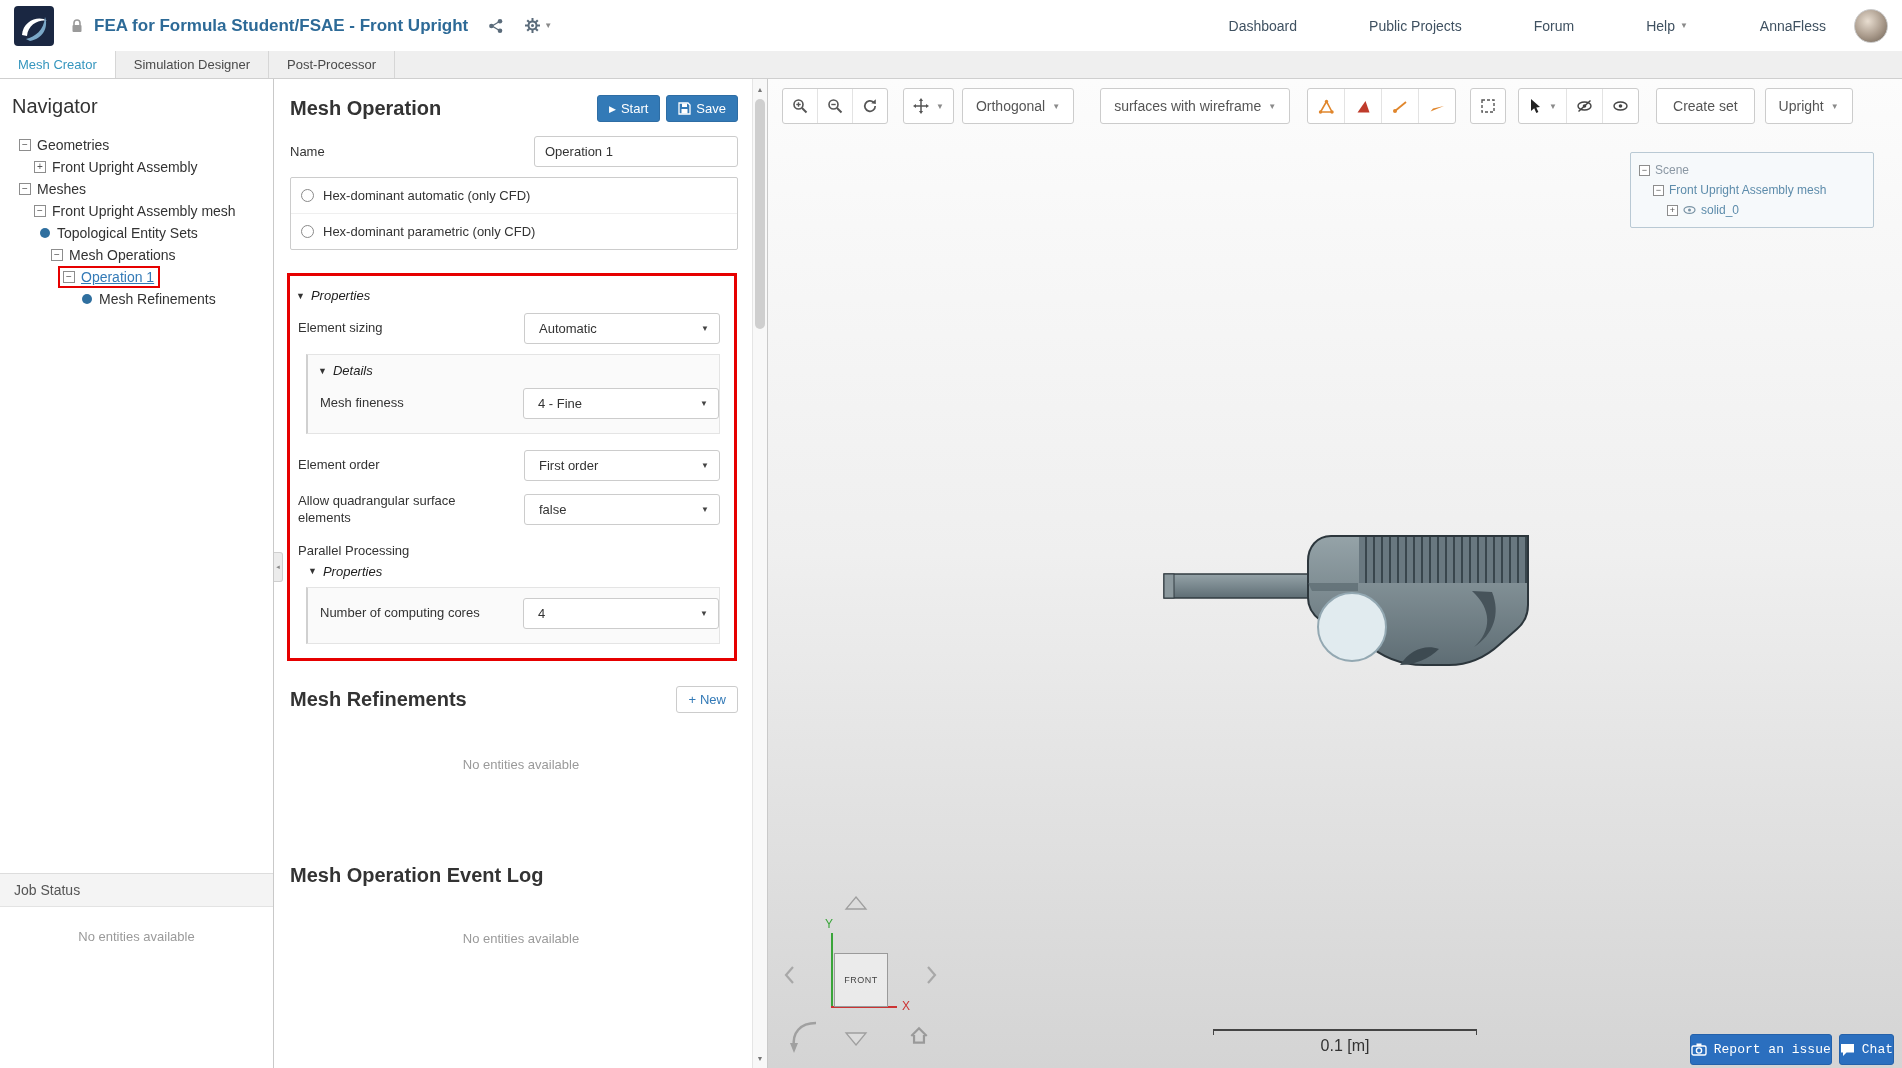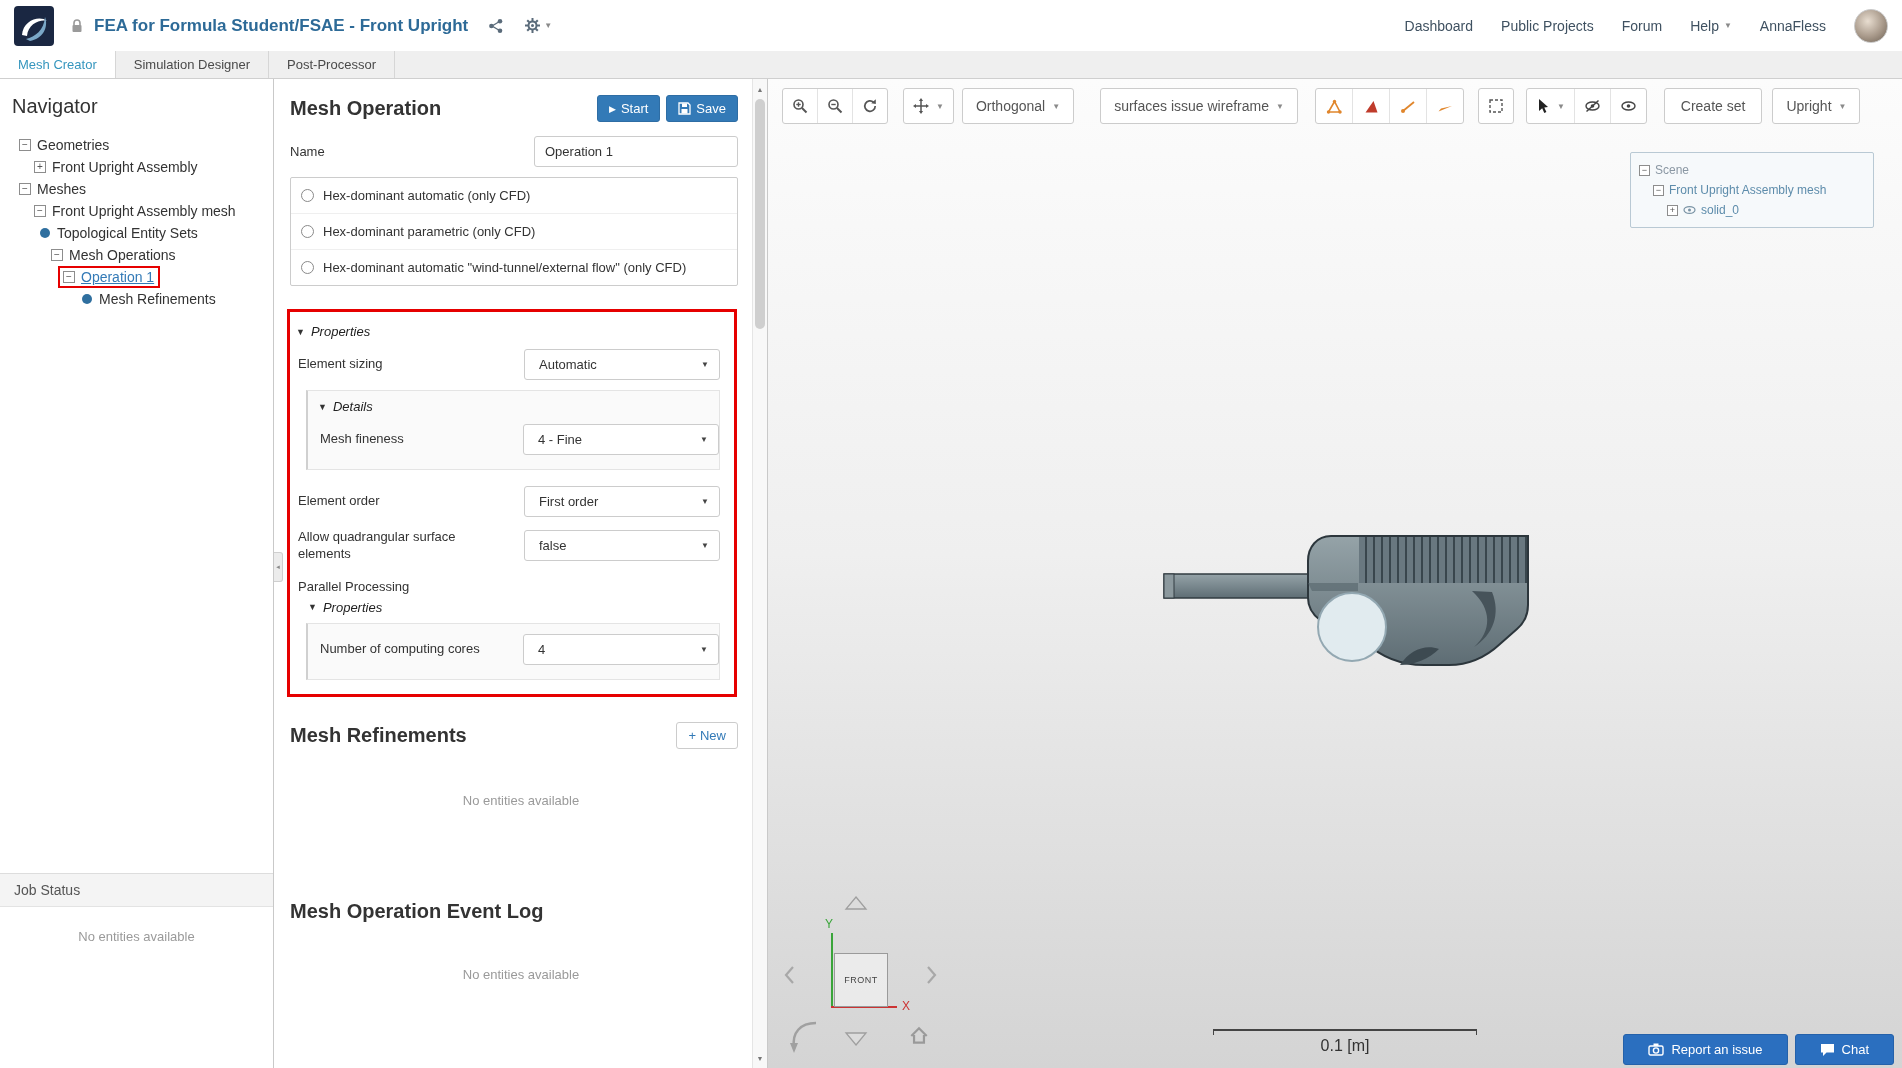--- a/index.html
+++ b/index.html
@@ -8,21 +8,21 @@
   .app { position:relative; width:1902px; height:1068px; display:flex; flex-direction:column; }
 
   
   .header { flex:0 0 51px; background:#fff; display:flex; align-items:center; padding:0 14px; }
   .logo { width:40px; height:40px; flex:0 0 40px; }
   .lock { margin-left:16px; display:flex; }
   .title { font-size:17px; font-weight:bold; color:#2d6a97; margin-left:10px; white-space:nowrap; }
   .hicon { margin-left:20px; display:flex; align-items:center; gap:3px; color:#5a6b7a; }
   .caret { font-size:8px; color:#8a8a8a; }
   .top-nav { margin-left:auto; display:flex; align-items:center; gap:28px; font-size:14px; color:#3f5161; }
-  .top-nav .navlink { display:flex; align-items:center; gap:5px; cursor:default; white-space:nowrap; }
+  .top-nav .navlink { display:flex; align-items:center; gap:5px; cursor:default; white-space:nowrap;margin-left:44px; }
   .avatar { width:34px; height:34px; border-radius:50%; border:1px solid #c9c9c9;
             background:radial-gradient(circle at 40% 35%, #e8ddd0, #a8998a 55%, #6b5f52); }
 
   
   .tabbar { flex:0 0 28px; background:#efefef; border-bottom:1px solid #cfcfcf; display:flex; align-items:stretch; }
   .tab { padding:0 18px; display:flex; align-items:center; font-size:13px; color:#4a4a4a;
          border-right:1px solid #d6d6d6; background:#efefef; }
   .tab.active { background:#fff; color:#3596be; }
 
   
@@ -127,21 +127,21 @@
   .axis-x-line { position:absolute; left:51px; top:111px; width:66px; height:2px; background:#cc3333; }
   .axis-y-label { position:absolute; left:45px; top:22px; color:#3aa53a; font-size:12px; }
   .axis-x-label { position:absolute; left:122px; top:104px; color:#cc3333; font-size:12px; }
 
   .scalebar { position:absolute; left:445px; top:950px; width:264px; text-align:center; }
   .scaleline { height:6px; border-top:2px solid #444; border-left:1px solid #444; border-right:1px solid #444; }
   .scaletext { font-size:16px; color:#333; margin-top:2px; }
 
   .corner-btns { position:absolute; right:8px; bottom:3px; display:flex; gap:7px; }
   .btn-corner { background:#2b6fbf; border:1px solid #2461aa; color:#fff; border-radius:3px; height:31px;
-                display:inline-flex; align-items:center; gap:7px; padding:0 24px; font-size:13px; white-space:nowrap; }
+                display:inline-flex; align-items:center; gap:7px; padding:0 0; font-size:13px; white-space:nowrap;font-family:Liberation Mono, monospace; }
 </style>
 </head>
 <body>
 
 <div class="app">
 
   <header class="header">
     <span class="logo">
       <svg width="40" height="40" viewBox="0 0 40 40">
         <rect width="40" height="40" rx="4" fill="#1a2742"></rect>
@@ -277,24 +277,20 @@
 
         <div class="algo-list">
           <div class="algo-row">
             <span class="radio"></span>
             <span>Hex-dominant automatic (only CFD)</span>
           </div>
           <div class="algo-row">
             <span class="radio"></span>
             <span>Hex-dominant parametric (only CFD)</span>
           </div>
-          <div class="algo-row">
-            <span class="radio"></span>
-            <span>Hex-dominant automatic "wind-tunnel/external flow" (only CFD)</span>
-          </div>
         </div>
 
         <div class="props">
           <div class="sec-head">
             <span class="tri">▼</span>
             <span>Properties</span>
           </div>
 
           <div class="prop-row">
             <span class="plabel">Element sizing</span>
@@ -418,21 +414,21 @@
 
         <div class="vgroup" style="margin-left:8px">
           <span class="vbtn" style="padding:0 13px">
             <span>Orthogonal</span>
             <span class="caret">▼</span>
           </span>
         </div>
 
         <div class="vgroup" style="margin-left:26px">
           <span class="vbtn" style="padding:0 13px">
-            <span>surfaces issue wireframe</span>
+            <span>surfaces with wireframe</span>
             <span class="caret">▼</span>
           </span>
         </div>
 
         <div class="vgroup" style="margin-left:17px">
           <span class="vbtn">
             <svg width="18" height="17" viewBox="0 0 18 17">
               <polygon points="3.5,14 15,14 9.5,3.5" fill="none" stroke="#e0862c" stroke-width="1.6"></polygon>
               <circle cx="3.5" cy="14" r="1.7" fill="#e0862c"></circle>
               <circle cx="15" cy="14" r="1.7" fill="#e0862c"></circle>

